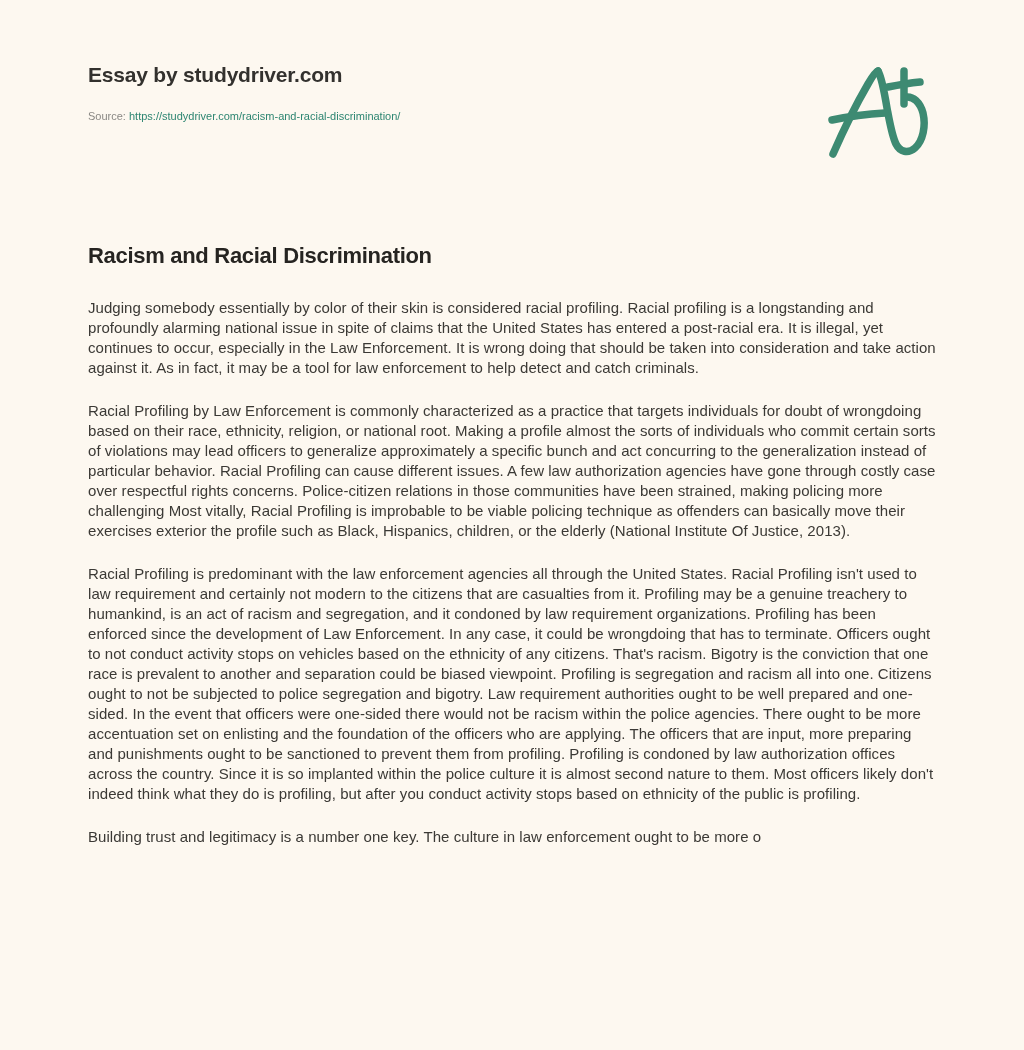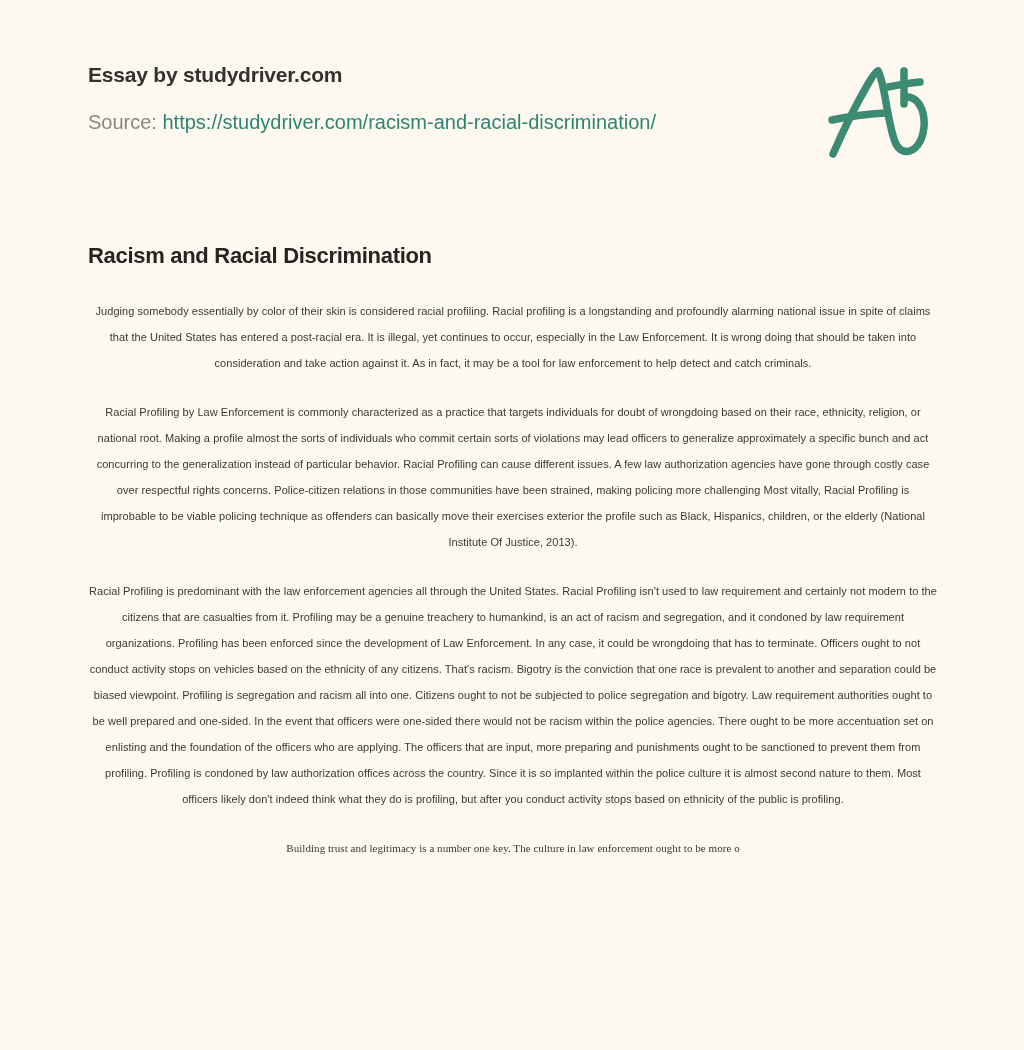--- a/index.html
+++ b/index.html
@@ -33,21 +33,21 @@
   }
   .essay-by {
     font-size: 21px;
     font-weight: bold;
     color: #33312e;
     letter-spacing: -0.2px;
     line-height: 1.2;
     margin: 0 0 22px 0;
   }
   .source-line {
-    font-size: 20px;
+    font-size: 11px;
     line-height: 1.3;
     margin: 0;
     white-space: nowrap;
   }
   .source-label {
     color: #8a8884;
   }
   .source-url {
     color: #2d8571;
     text-decoration: none;
@@ -77,30 +77,29 @@
     color: #262421;
     letter-spacing: -0.3px;
     line-height: 1.25;
     margin: 42px 0 0 0;
   }
   .article-body {
     margin-top: 28px;
     width: 850px;
   }
   .para {
-    font-size: 11px;
-    line-height: 26px;
+    font-size: 15px;
+    line-height: 20px;
     color: #3b3935;
     margin: 0 0 23px 0;
-    text-align: center;
+    text-align: left;
     letter-spacing: 0.05px;
   }
   .para:last-child {
     margin-bottom: 12px;
-    font-family: Liberation Serif, serif;
   }
 </style>
 </head>
 <body>
 
 <div class="page">
 
   <div class="header">
     <div class="essay-by">Essay by studydriver.com</div>
     <div class="source-line">

